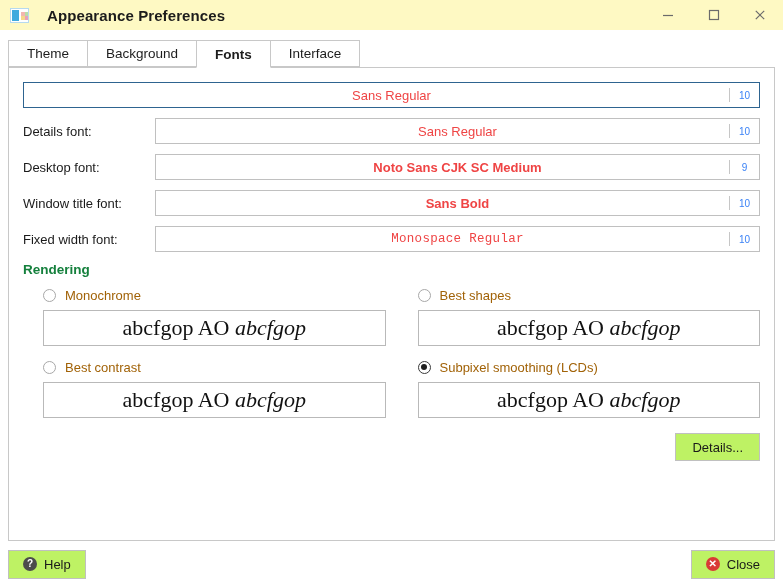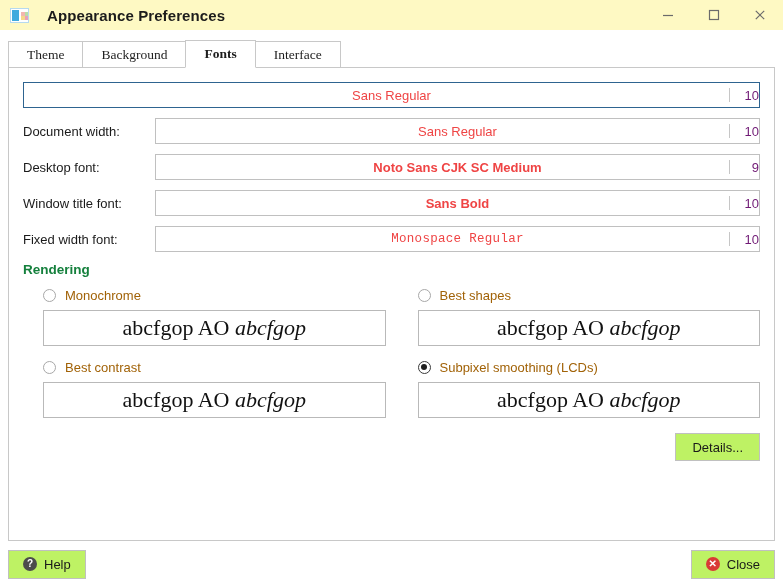--- a/index.html
+++ b/index.html
@@ -89,23 +89,21 @@
     color: #6b6b6b;
   }
   .wc svg { display: block; }
 
   
   .tabstrip {
     position: relative;
     height: 28px;
     margin: 10px 0 0 8px;
     display: flex;
-    align-items: flex-end;
     z-index: 2;
-    font-family: Liberation Serif, serif;
   }
   .tab {
     height: 27px;
     box-sizing: border-box;
     border: 1px solid #c8c8c8;
     border-bottom: 1px solid #c8c8c8;
     background: #ffffff;
     display: flex;
     align-items: center;
     justify-content: center;
@@ -176,23 +174,23 @@
   }
   .fbutton .fsep {
     width: 1px;
     height: 14px;
     background: #c6c6c6;
     flex: 0 0 1px;
   }
   .fbutton .fsize {
     flex: 0 0 auto;
     width: 29px;
-    text-align: right;
-    font-size: 13px;
-    color: #701a75;
+    text-align: center;
+    font-size: 10px;
+    color: #3b82f6;
   }
   .fname.serif-reg  { font-family: "Liberation Sans", sans-serif; }
   .fname.bold       { font-family: "Liberation Sans", sans-serif; font-weight: bold; }
   .fname.mono       { font-family: "Liberation Mono", monospace; font-size: 12.5px; letter-spacing: 0.3px; }
 
   
   .section-title {
     font-size: 13.5px;
     font-weight: bold;
     color: #15803d;
@@ -376,21 +374,21 @@
 
     <div class="frow">
       <div class="fbutton focused">
         <span class="fname serif-reg">Sans Regular</span>
         <span class="fsep"></span>
         <span class="fsize">10</span>
       </div>
     </div>
 
     <div class="frow">
-      <div class="frow-label">Document width:</div>
+      <div class="frow-label">Details font:</div>
       <div class="fbutton">
         <span class="fname serif-reg">Sans Regular</span>
         <span class="fsep"></span>
         <span class="fsize">10</span>
       </div>
     </div>
 
     <div class="frow">
       <div class="frow-label">Desktop font:</div>
       <div class="fbutton">

